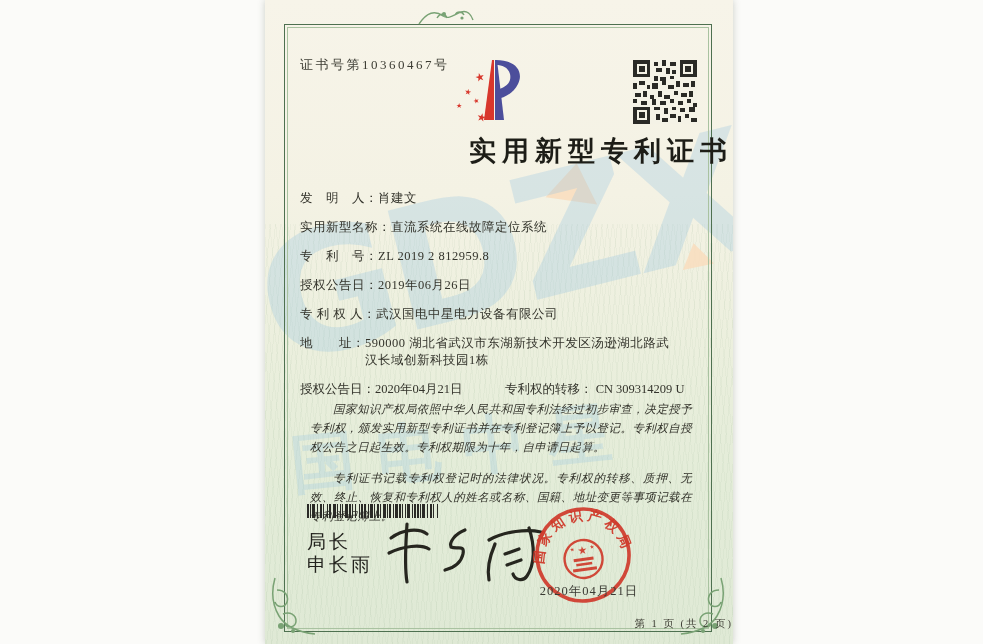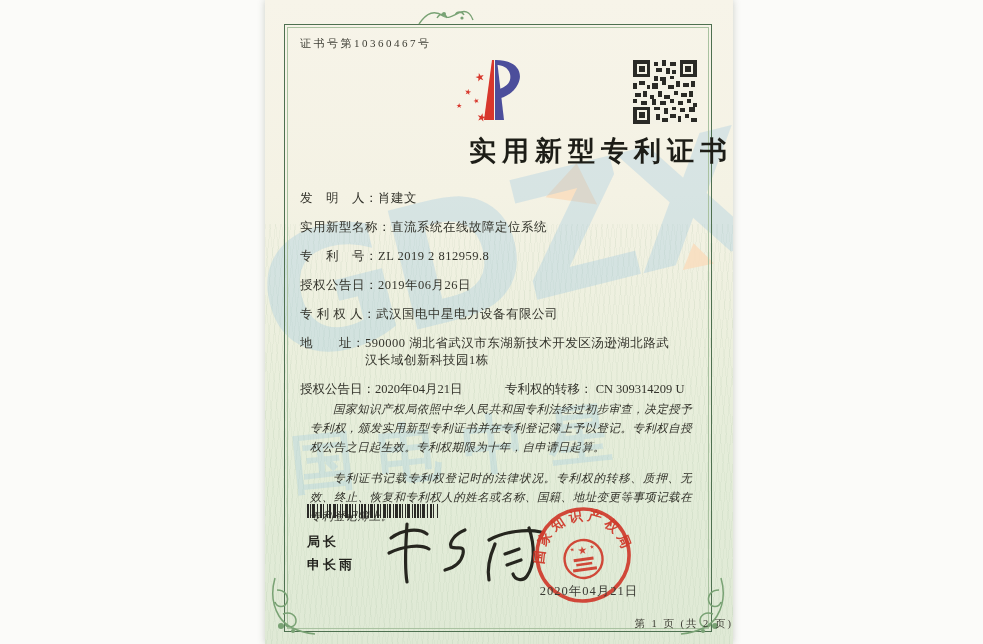--- a/index.html
+++ b/index.html
@@ -31,42 +31,42 @@
   }
   .wm-cjk{
     position:absolute;left:25px;top:400px;width:430px;
     font-weight:bold;font-size:64px;letter-spacing:22px;
     color:rgba(150,196,226,.28);transform:rotate(-6deg);white-space:nowrap;
   }
   .wm-tri{position:absolute;width:0;height:0;border-style:solid;opacity:.85;}
   .wm-tri1{left:283px;top:163px;border-width:0 26px 38px 26px;border-color:transparent transparent #f9ddbd transparent;transform:rotate(8deg);}
   .wm-tri2{left:415px;top:243px;border-width:0 16px 24px 16px;border-color:transparent transparent #f9ddbd transparent;transform:rotate(-12deg);}
   .cert-no{
-    position:absolute;left:35px;top:36px;font-size:11px;color:#3c3c33;letter-spacing:2.5px;
+    position:absolute;left:35px;top:56px;font-size:13px;color:#3c3c33;letter-spacing:2.5px;
   }
   .logo{position:absolute;left:187px;top:56px;}
   .qr{position:absolute;left:368px;top:60px;width:64px;height:64px;}
   .title{
     position:absolute;left:0;top:133px;width:100%;text-align:right;
     font-size:27px;font-weight:bold;letter-spacing:6px;color:#1d1d17;
   }
   .fields{position:absolute;left:35px;top:190px;right:28px;font-size:12.5px;color:#33332b;}
   .frow{display:flex;margin-bottom:12px;line-height:17px;letter-spacing:.5px;}
   .flabel{white-space:pre;flex:0 0 auto;}
   .fvalue{max-width:305px;}
   .grant-row{display:flex;margin-top:2px;line-height:17px;}
   .grant-left{flex:0 0 205px;display:flex;text-align:center;}
   .paras{
     position:absolute;left:33px;top:388px;width:406px;
     font-size:11.5px;line-height:1.66;color:#33332b;font-style:italic;
     text-align:justify;letter-spacing:.3px;
   }
   .paras p{margin:12px;text-indent:2em;}
   .barcode{position:absolute;left:42px;top:504px;}
-  .director{position:absolute;left:42px;top:530px;font-size:13px;color:#23231e;letter-spacing:3px;line-height:23px;font-weight:bold;}
+  .director{position:absolute;left:42px;top:530px;font-size:19px;color:#23231e;letter-spacing:3px;line-height:23px;font-weight:normal;}
   .signature{position:absolute;left:112px;top:516px;}
   .seal{position:absolute;left:268px;top:505px;width:100px;height:100px;transform:rotate(-8deg);}
   .seal-date{position:absolute;left:268px;top:583px;width:112px;text-align:center;font-size:12.5px;color:#3a3a33;letter-spacing:1px;}
   .page-footer{position:absolute;left:0;bottom:13px;width:100%;text-align:right;font-size:10.5px;color:#3c3c33;letter-spacing:2px;}
   .flourish{position:absolute;color:#79a274;}
   .fl-top{left:152px;top:6px;}
   .fl-bl{left:4px;bottom:8px;}
   .fl-br{right:6px;bottom:8px;transform:scaleX(-1);}
 </style>
 </head>

